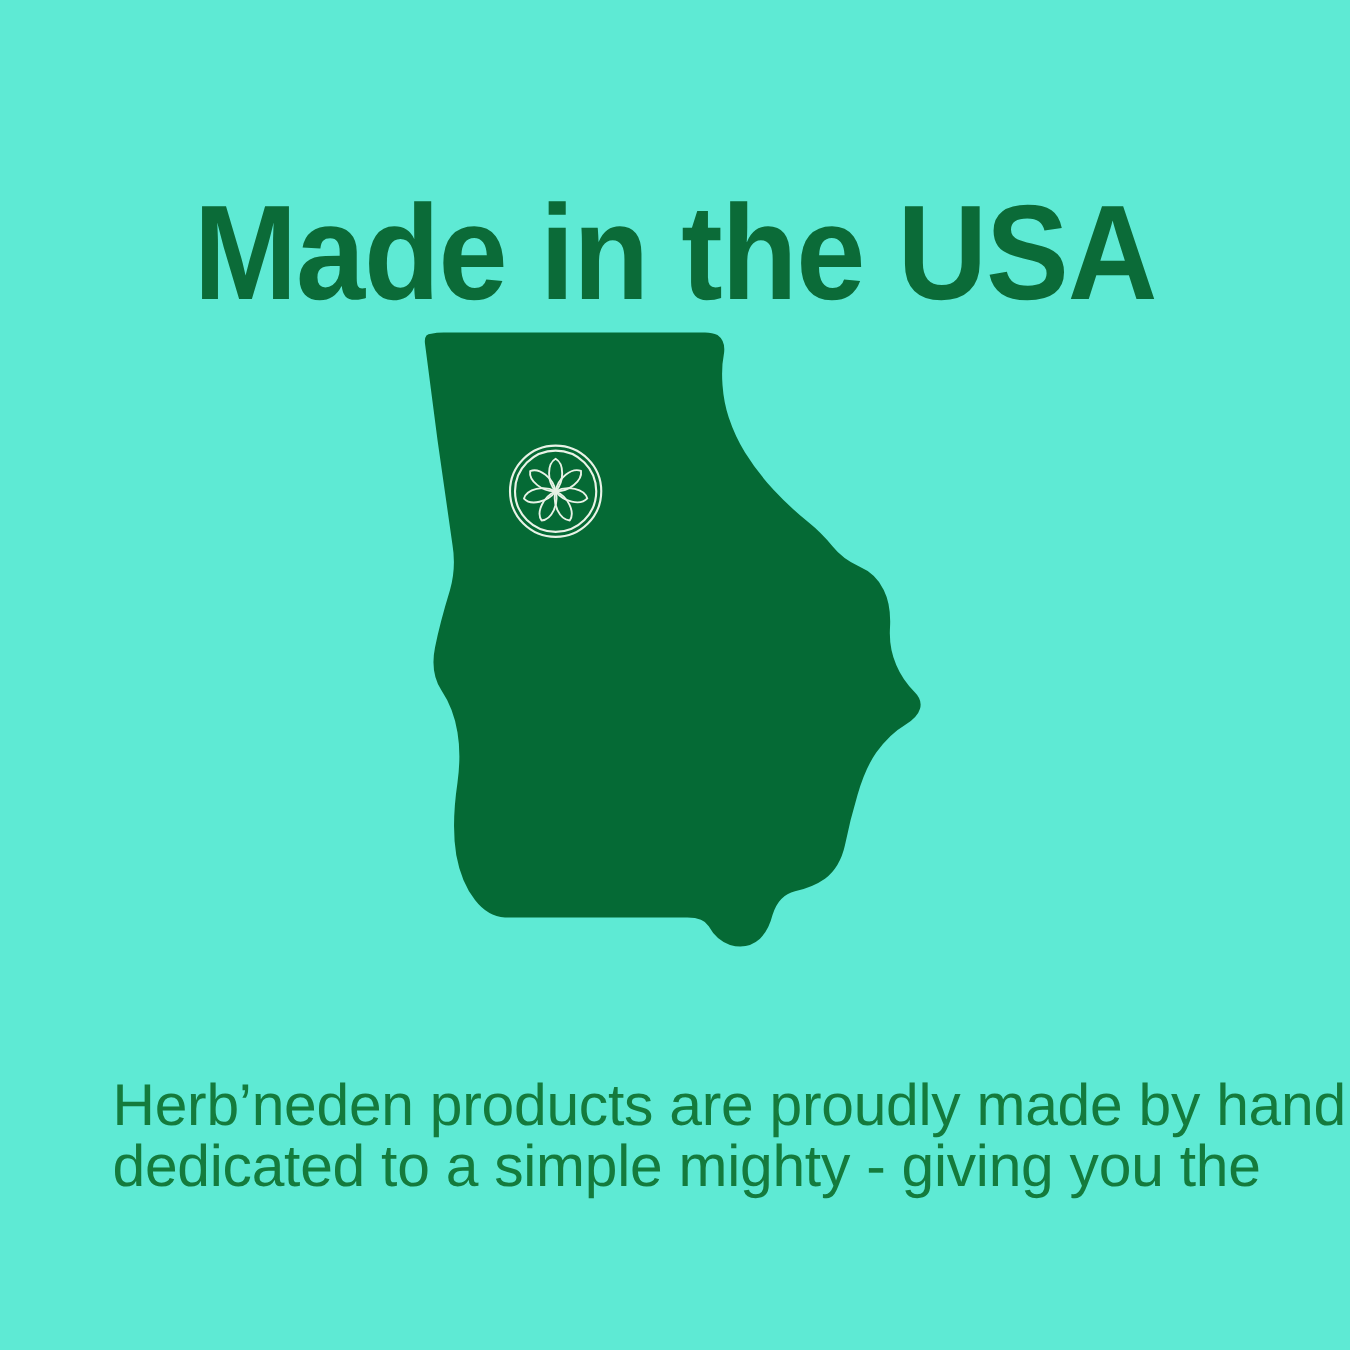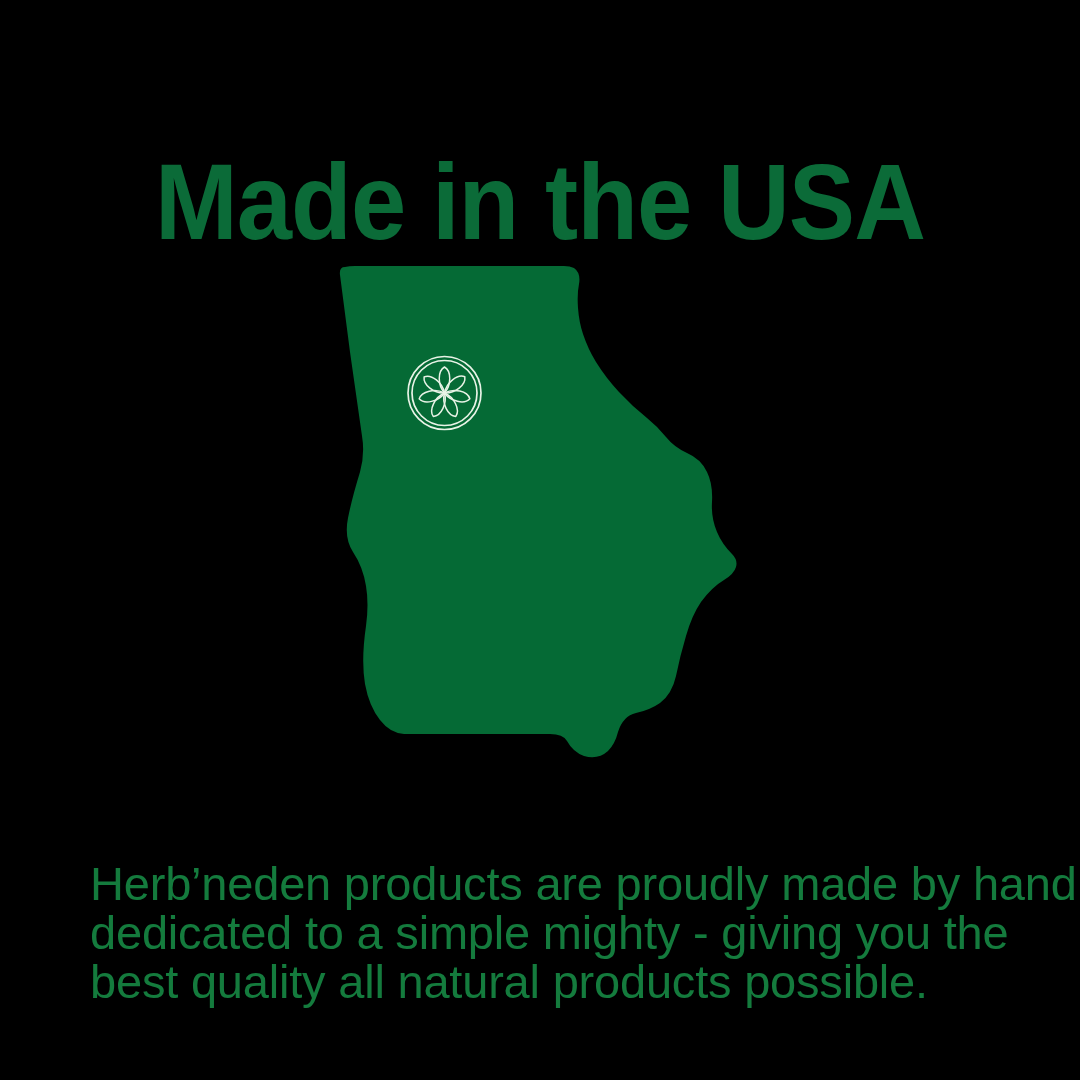--- a/index.html
+++ b/index.html
@@ -56,37 +56,38 @@
     overflow: visible;
   }
 
   
   .body-copy {
     position: absolute;
     left: 50%;
     transform: translateX(-50%);
     top: 812px;
     width: 900px;
+    text-align: center;
     color: #147b3d;
     font-family: "Liberation Sans Narrow", "Liberation Sans", "DejaVu Sans Condensed", sans-serif;
     font-weight: 400;
     font-size: 47px;
     line-height: 49px;
     letter-spacing: -0.2px;
     user-select: none;
   }
   .body-copy .line {
     display: block;
     white-space: nowrap;
   }
 </style>
 </head>
 <body>
 
-<div class="poster" style="background: #000000;">
+<div class="poster" style="background: #5eead4;">
 
   <h1 class="headline" style="color: rgb(11, 107, 56);">Made in the USA</h1>
 
   <div class="map-wrap">
     <svg class="map-svg" viewBox="0 0 500 530" xmlns="http://www.w3.org/2000/svg">
 
       <path fill="#056A35" d="M 25 27
                Q 19 27 20 35
                L 30 112
                L 42 196
@@ -140,16 +141,15 @@
           <path d="M 0 0 C 7 -8 7 -22 0 -26 C -7 -22 -7 -8 0 0 Z" transform="rotate(257)" stroke="#E8F3E6"></path>
           <path d="M 0 0 C 7 -8 7 -22 0 -26 C -7 -22 -7 -8 0 0 Z" transform="rotate(308.4)" stroke="#E8F3E6"></path>
         </g>
       </g>
     </svg>
   </div>
 
   <p class="body-copy" style="color: rgb(20, 123, 61);">
     <span class="line">Herb’neden products are proudly made by hand</span>
     <span class="line">dedicated to a simple mighty - giving you the</span>
-    <span class="line">best quality all natural products possible.</span>
   </p>
 
 </div>
 
 </body></html>

